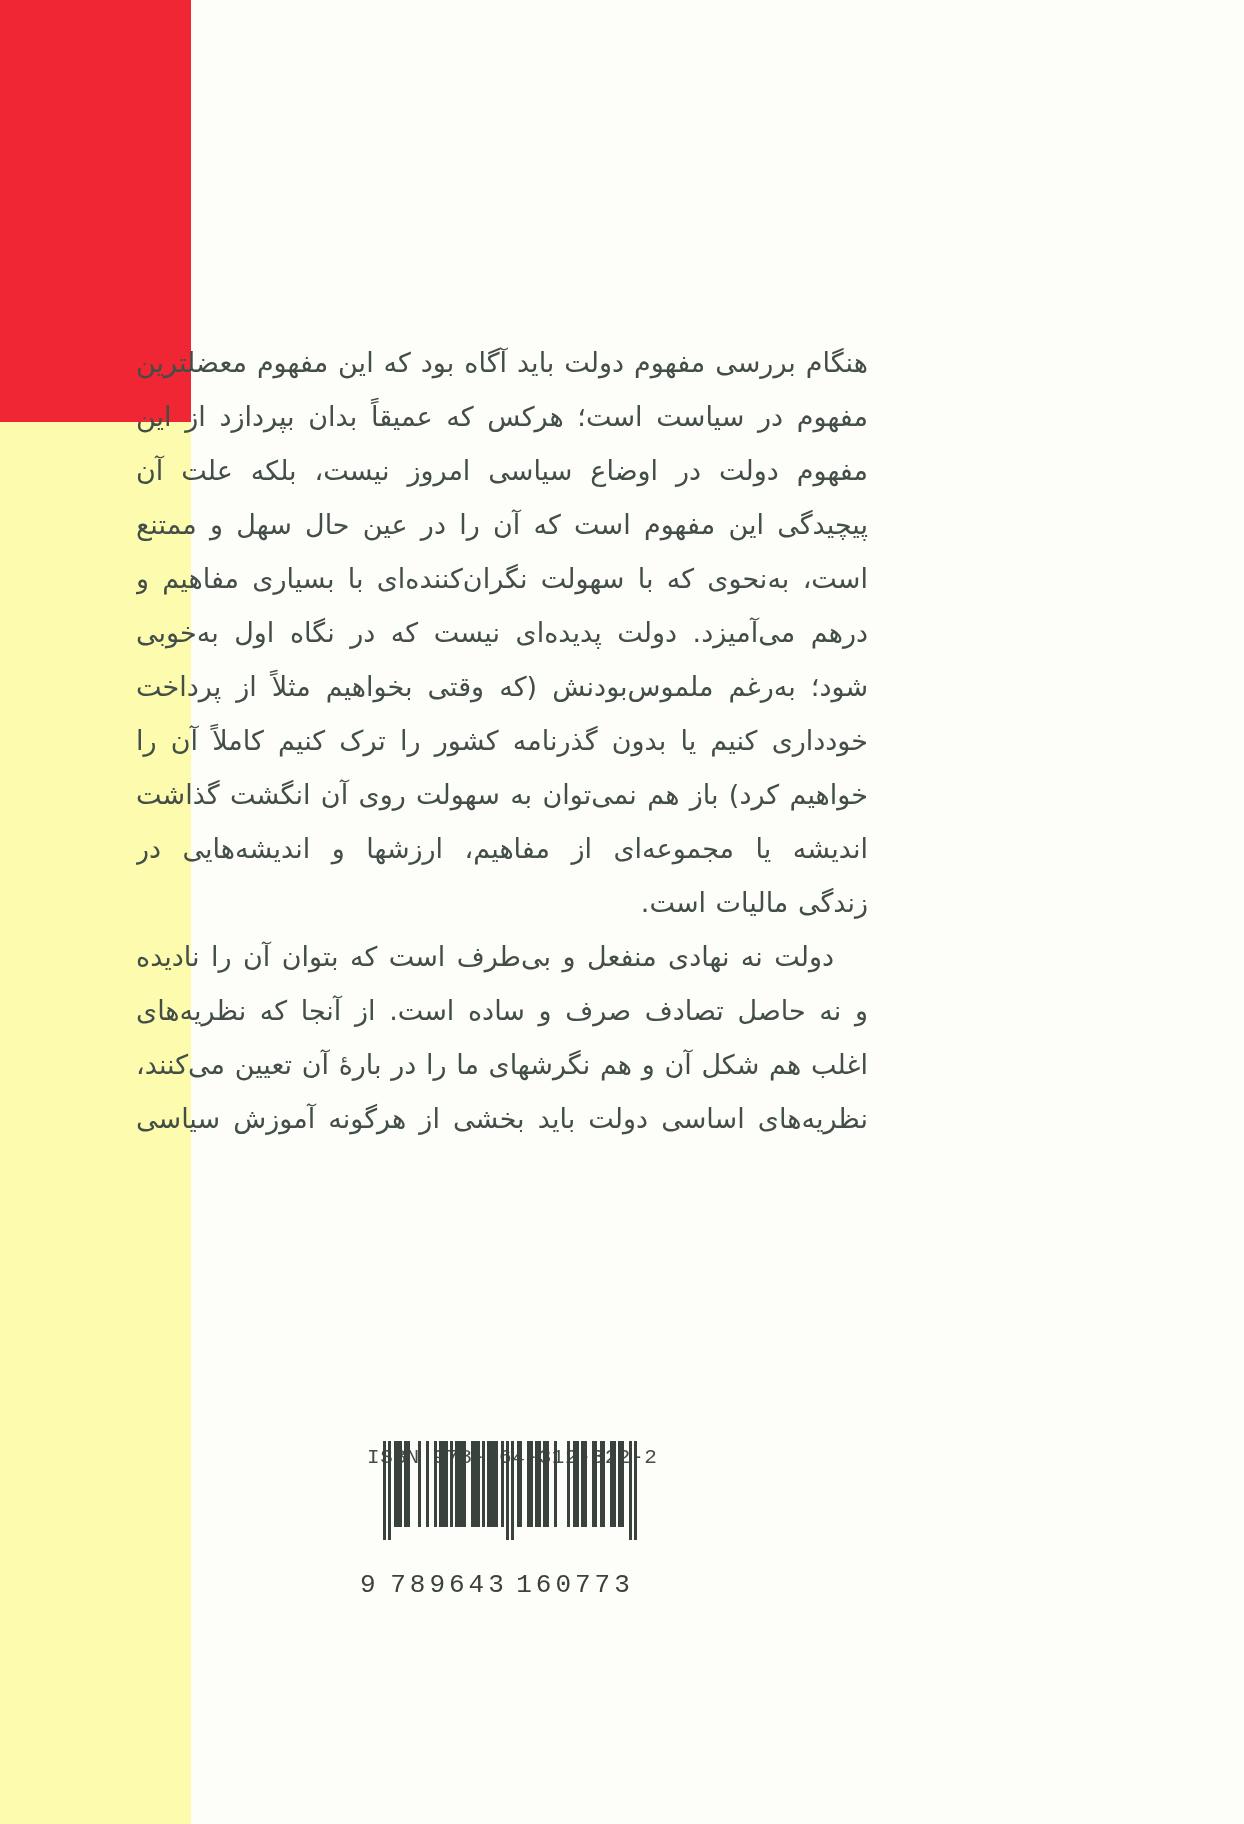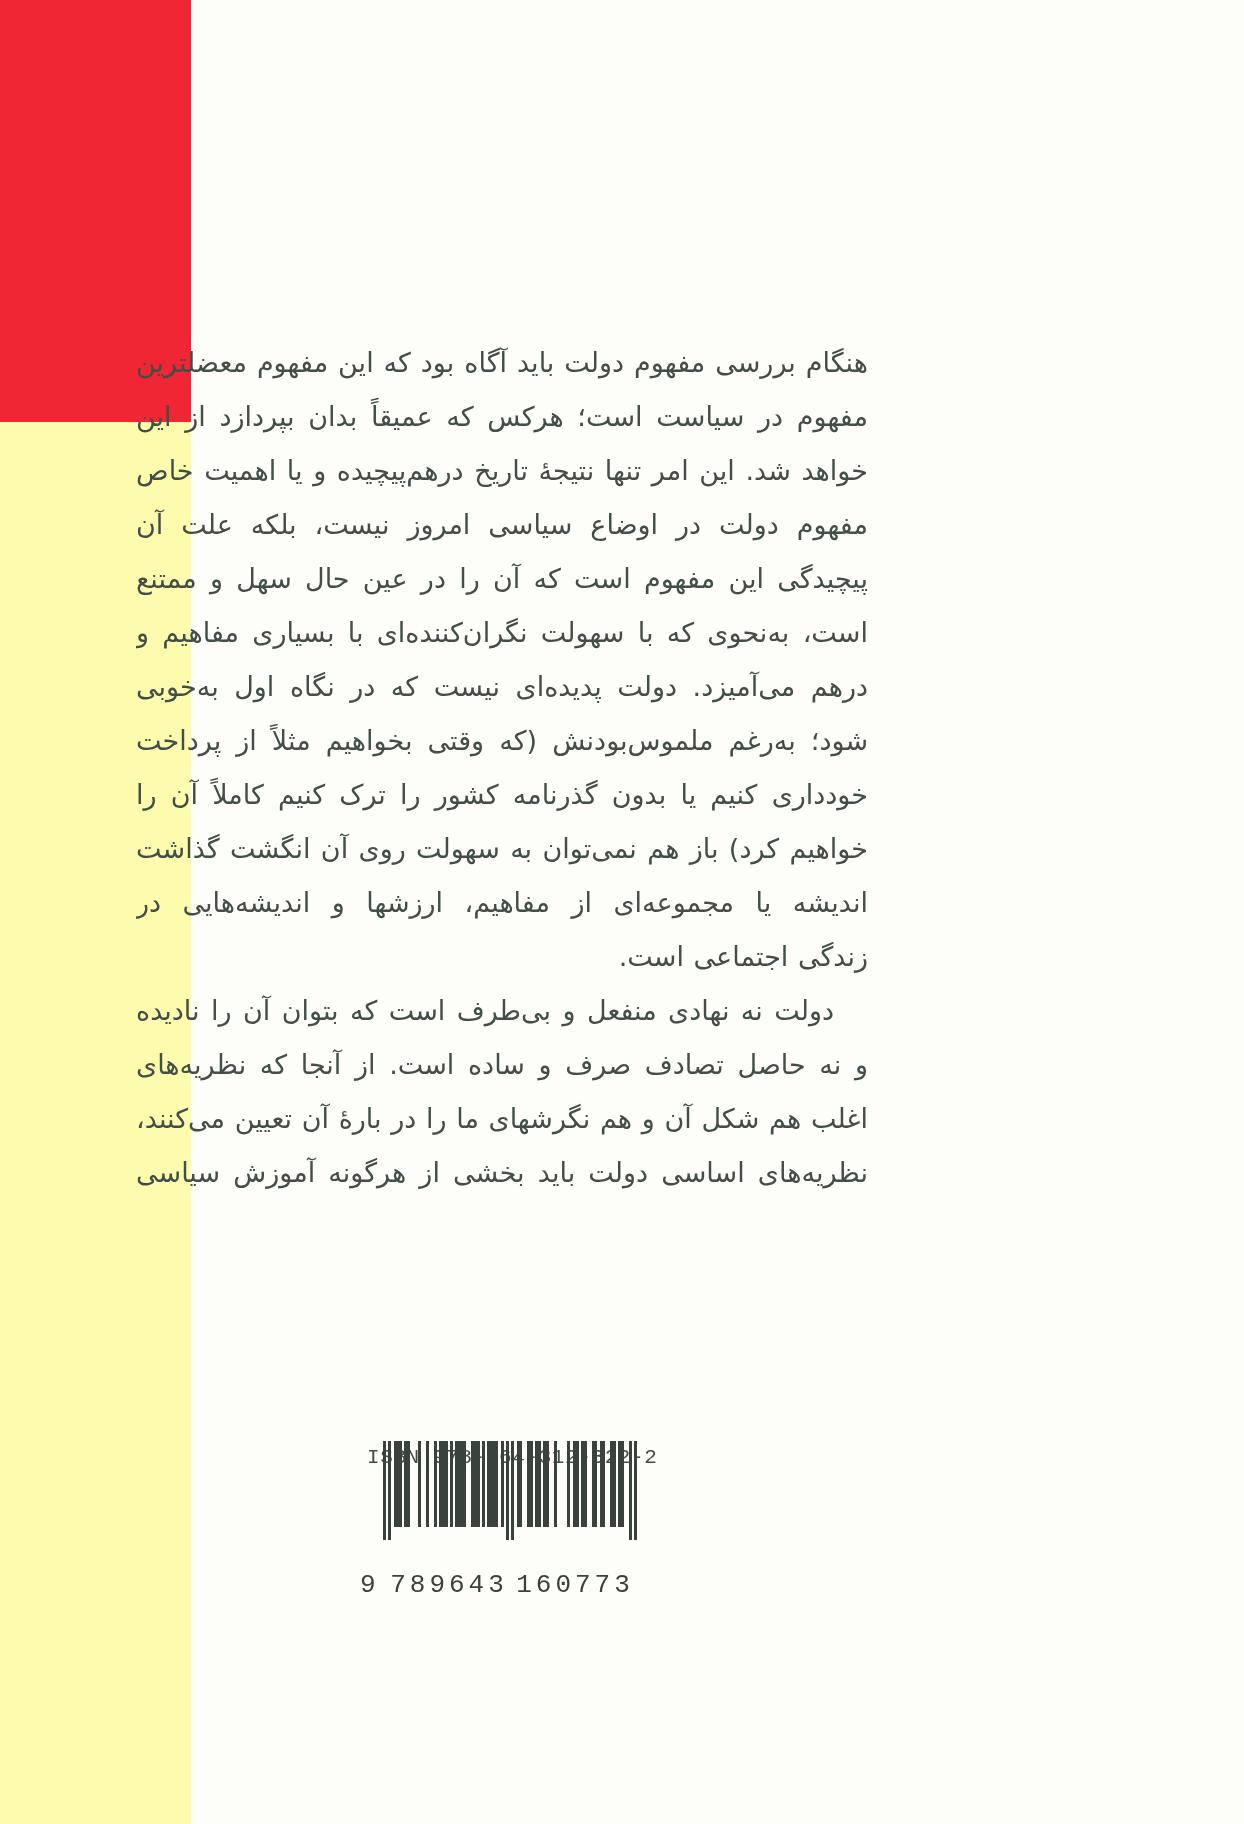--- a/index.html
+++ b/index.html
@@ -64,30 +64,29 @@
 <body>
 
 <div class="page">
 
   <div class="strip-red"></div>
   <div class="strip-yellow"></div>
 
   <section class="blurb" dir="rtl">
       <div class="line">هنگام بررسی مفهوم دولت باید آگاه بود که این مفهوم معضلترین</div>
       <div class="line">مفهوم در سیاست است؛ هرکس که عمیقاً بدان بپردازد از این نکته آگاه</div>
-      <div class="line">خواهد شد. این امر تنها نتیجهٔ تاریخ درهم‌پیچیده و یا اهمیت خاص</div>
       <div class="line">مفهوم دولت در اوضاع سیاسی امروز نیست، بلکه علت آن دوپهلویی و</div>
       <div class="line">پیچیدگی این مفهوم است که آن را در عین حال سهل و ممتنع ساخته</div>
       <div class="line">است، به‌نحوی که با سهولت نگران‌کننده‌ای با بسیاری مفاهیم و نهادها</div>
       <div class="line">درهم می‌آمیزد. دولت پدیده‌ای نیست که در نگاه اول به‌خوبی شناخته</div>
       <div class="line">شود؛ به‌رغم ملموس‌بودنش (که وقتی بخواهیم مثلاً از پرداخت مالیات</div>
       <div class="line">خودداری کنیم یا بدون گذرنامه کشور را ترک کنیم کاملاً آن را احساس</div>
       <div class="line">خواهیم کرد) باز هم نمی‌توان به سهولت روی آن انگشت گذاشت ــ زیرا</div>
       <div class="line">اندیشه یا مجموعه‌ای از مفاهیم، ارزشها و اندیشه‌هایی در خصوص</div>
-      <div class="line last">زندگی اجتماعی است.</div>
+      <div class="line last">زندگی مالیات است.</div>
       <div class="line indent">دولت نه نهادی منفعل و بی‌طرف است که بتوان آن را نادیده گرفت</div>
       <div class="line">و نه حاصل تصادف صرف و ساده است. از آنجا که نظریه‌های دولت</div>
       <div class="line">اغلب هم شکل آن و هم نگرشهای ما را در بارهٔ آن تعیین می‌کنند، فهم</div>
       <div class="line">نظریه‌های اساسی دولت باید بخشی از هرگونه آموزش سیاسی را</div>
     </section>
 
   <div class="isbn-block">
     <div class="isbn-label">ISBN 978-964-312-322-2</div>
     <div class="barcode" id="barcode">
         <div class="bar" style="left: 0px; width: 3.02368px; height: 99px;"></div>

